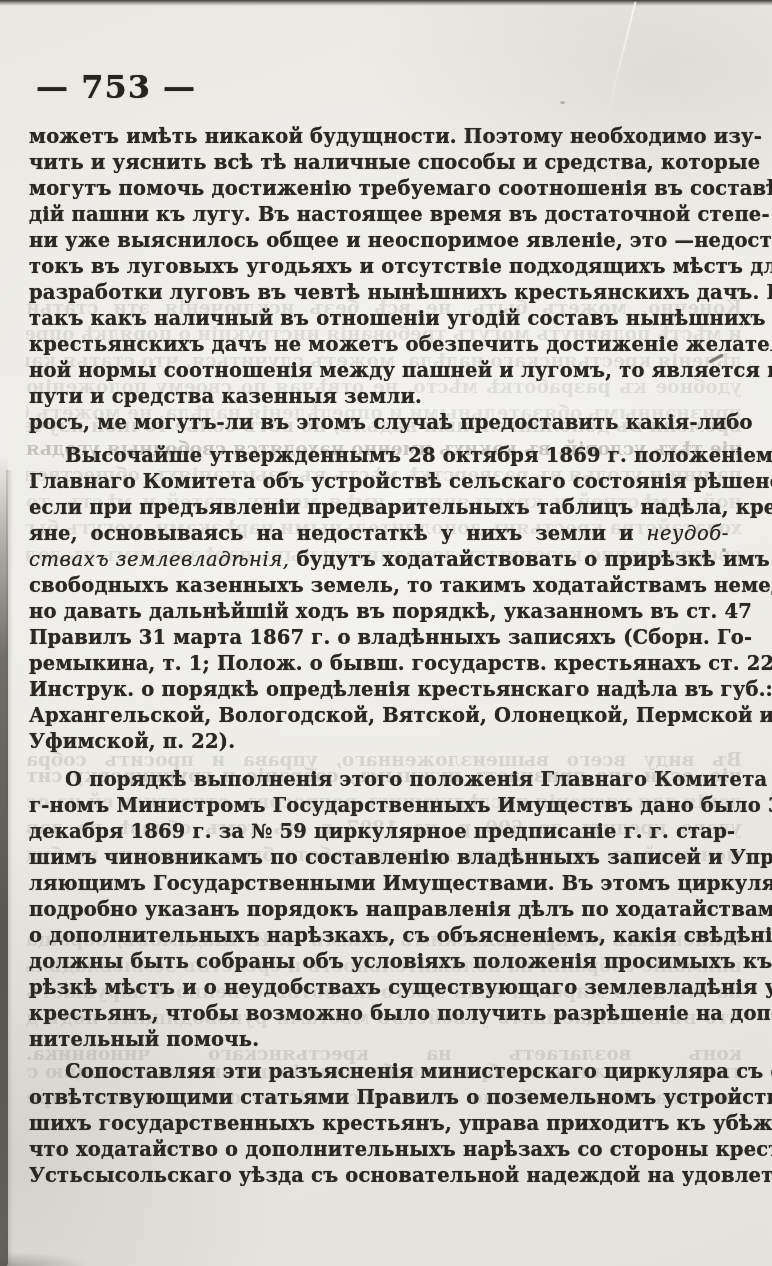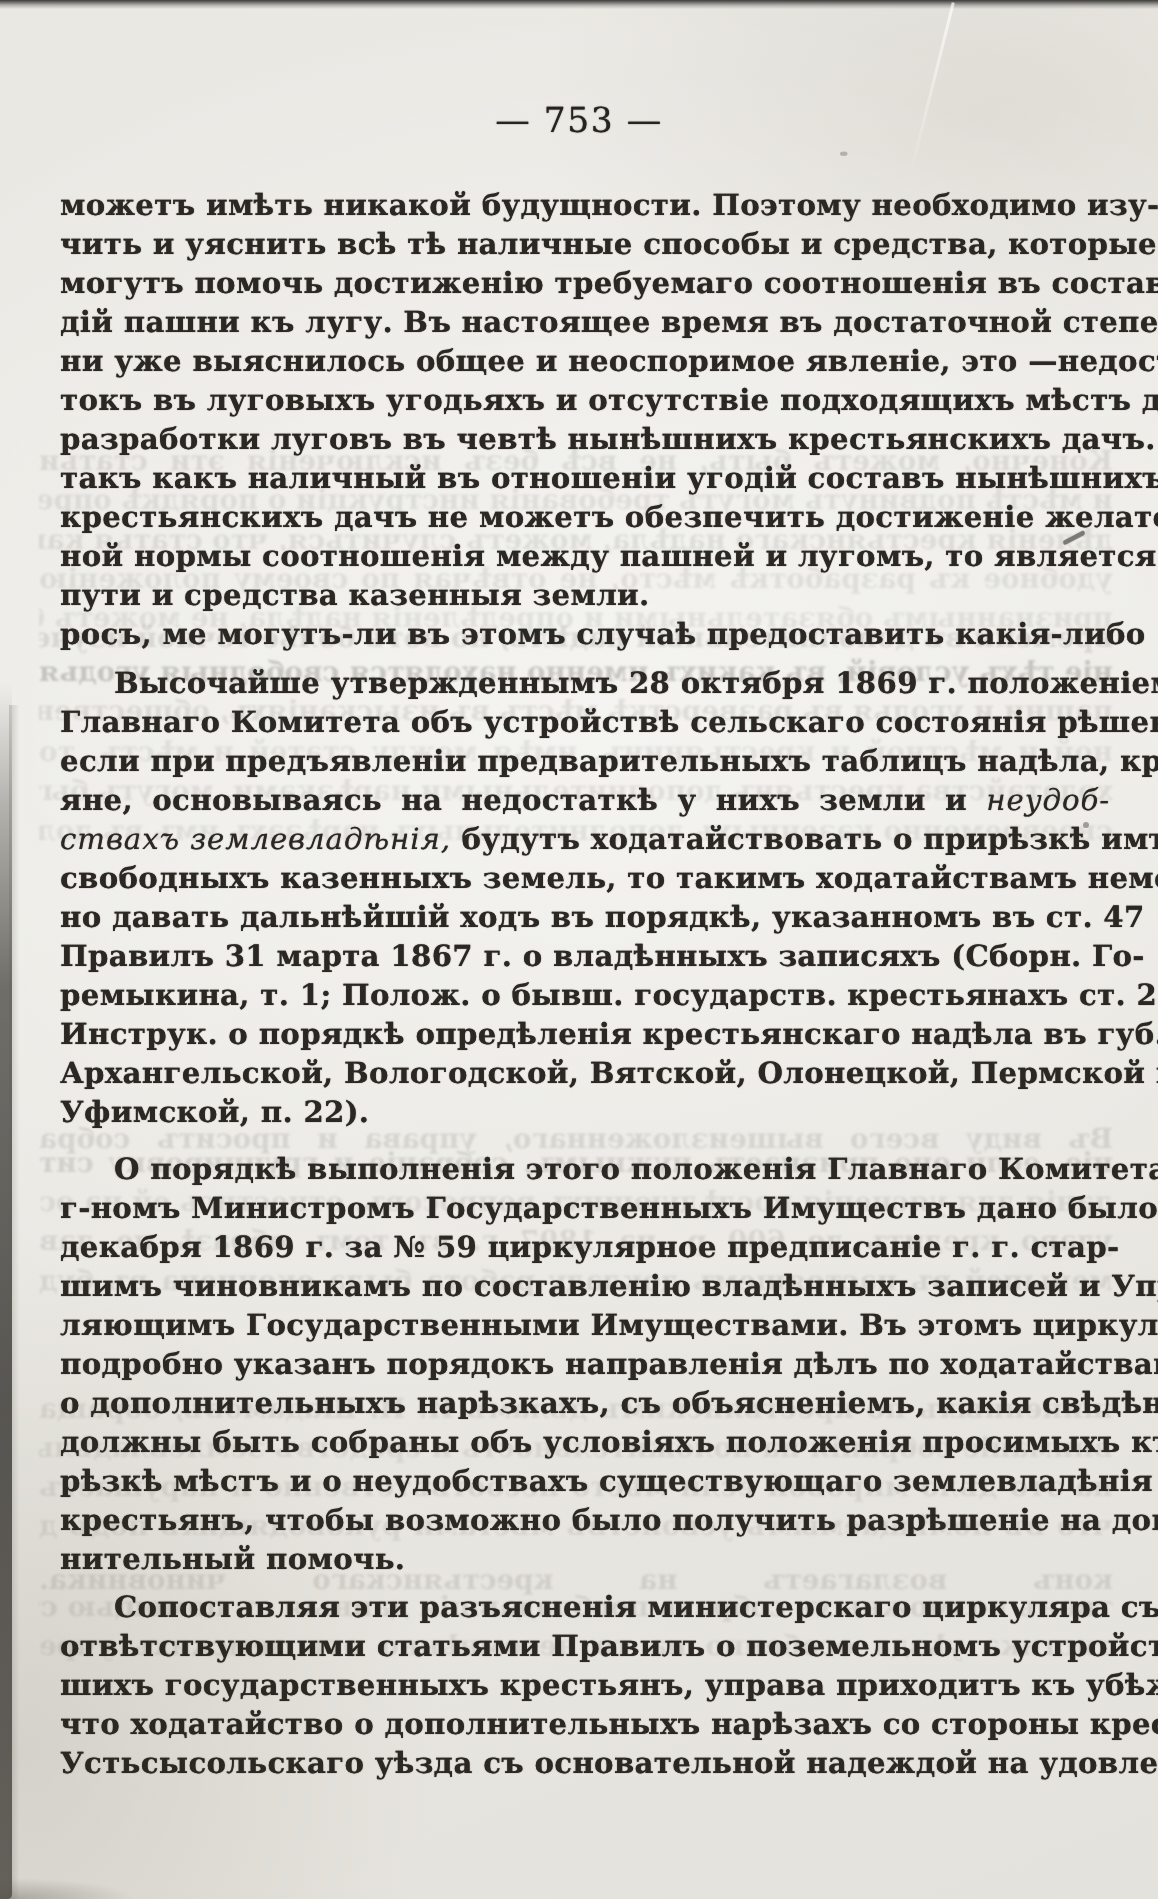--- a/index.html
+++ b/index.html
@@ -36,26 +36,26 @@
     position:absolute;left:6px;top:470px;bottom:0;width:7px;
     background:linear-gradient(to right, rgba(90,88,80,.25), rgba(90,88,80,0));
   }
   .corner-smudge{
     position:absolute;left:0;bottom:0;width:90px;height:14px;
     background:radial-gradient(ellipse at 10% 100%, rgba(80,78,70,.35), rgba(80,78,70,0) 70%);
   }
   
   .header{
     position:absolute;top:68px;left:36px;width:700px;height:30px;
-    text-align:center;font-weight:normal;font-size:23px;letter-spacing:1px;
+    font-weight:bold;font-size:32px;letter-spacing:1px;
     color:#27241f;text-shadow:0 0 .8px rgba(40,36,30,.9);
   }
   
   .text-column{
-    position:absolute;top:124px;left:40px;width:700px;
+    position:absolute;top:124px;left:29px;width:700px;
     font-size:19.5px;font-weight:bold;letter-spacing:.2px;
     color:#2b2722;text-shadow:0 0 .7px rgba(45,40,34,.85);
   }
   .para{margin:0;}
   .para.m1{margin-top:7px;}
   .para.m2{margin-top:12px;}
   .para.m3{margin-top:6px;}
   .line{
     height:26px;line-height:26px;white-space:nowrap;
     text-align:justify;text-align-last:justify;

